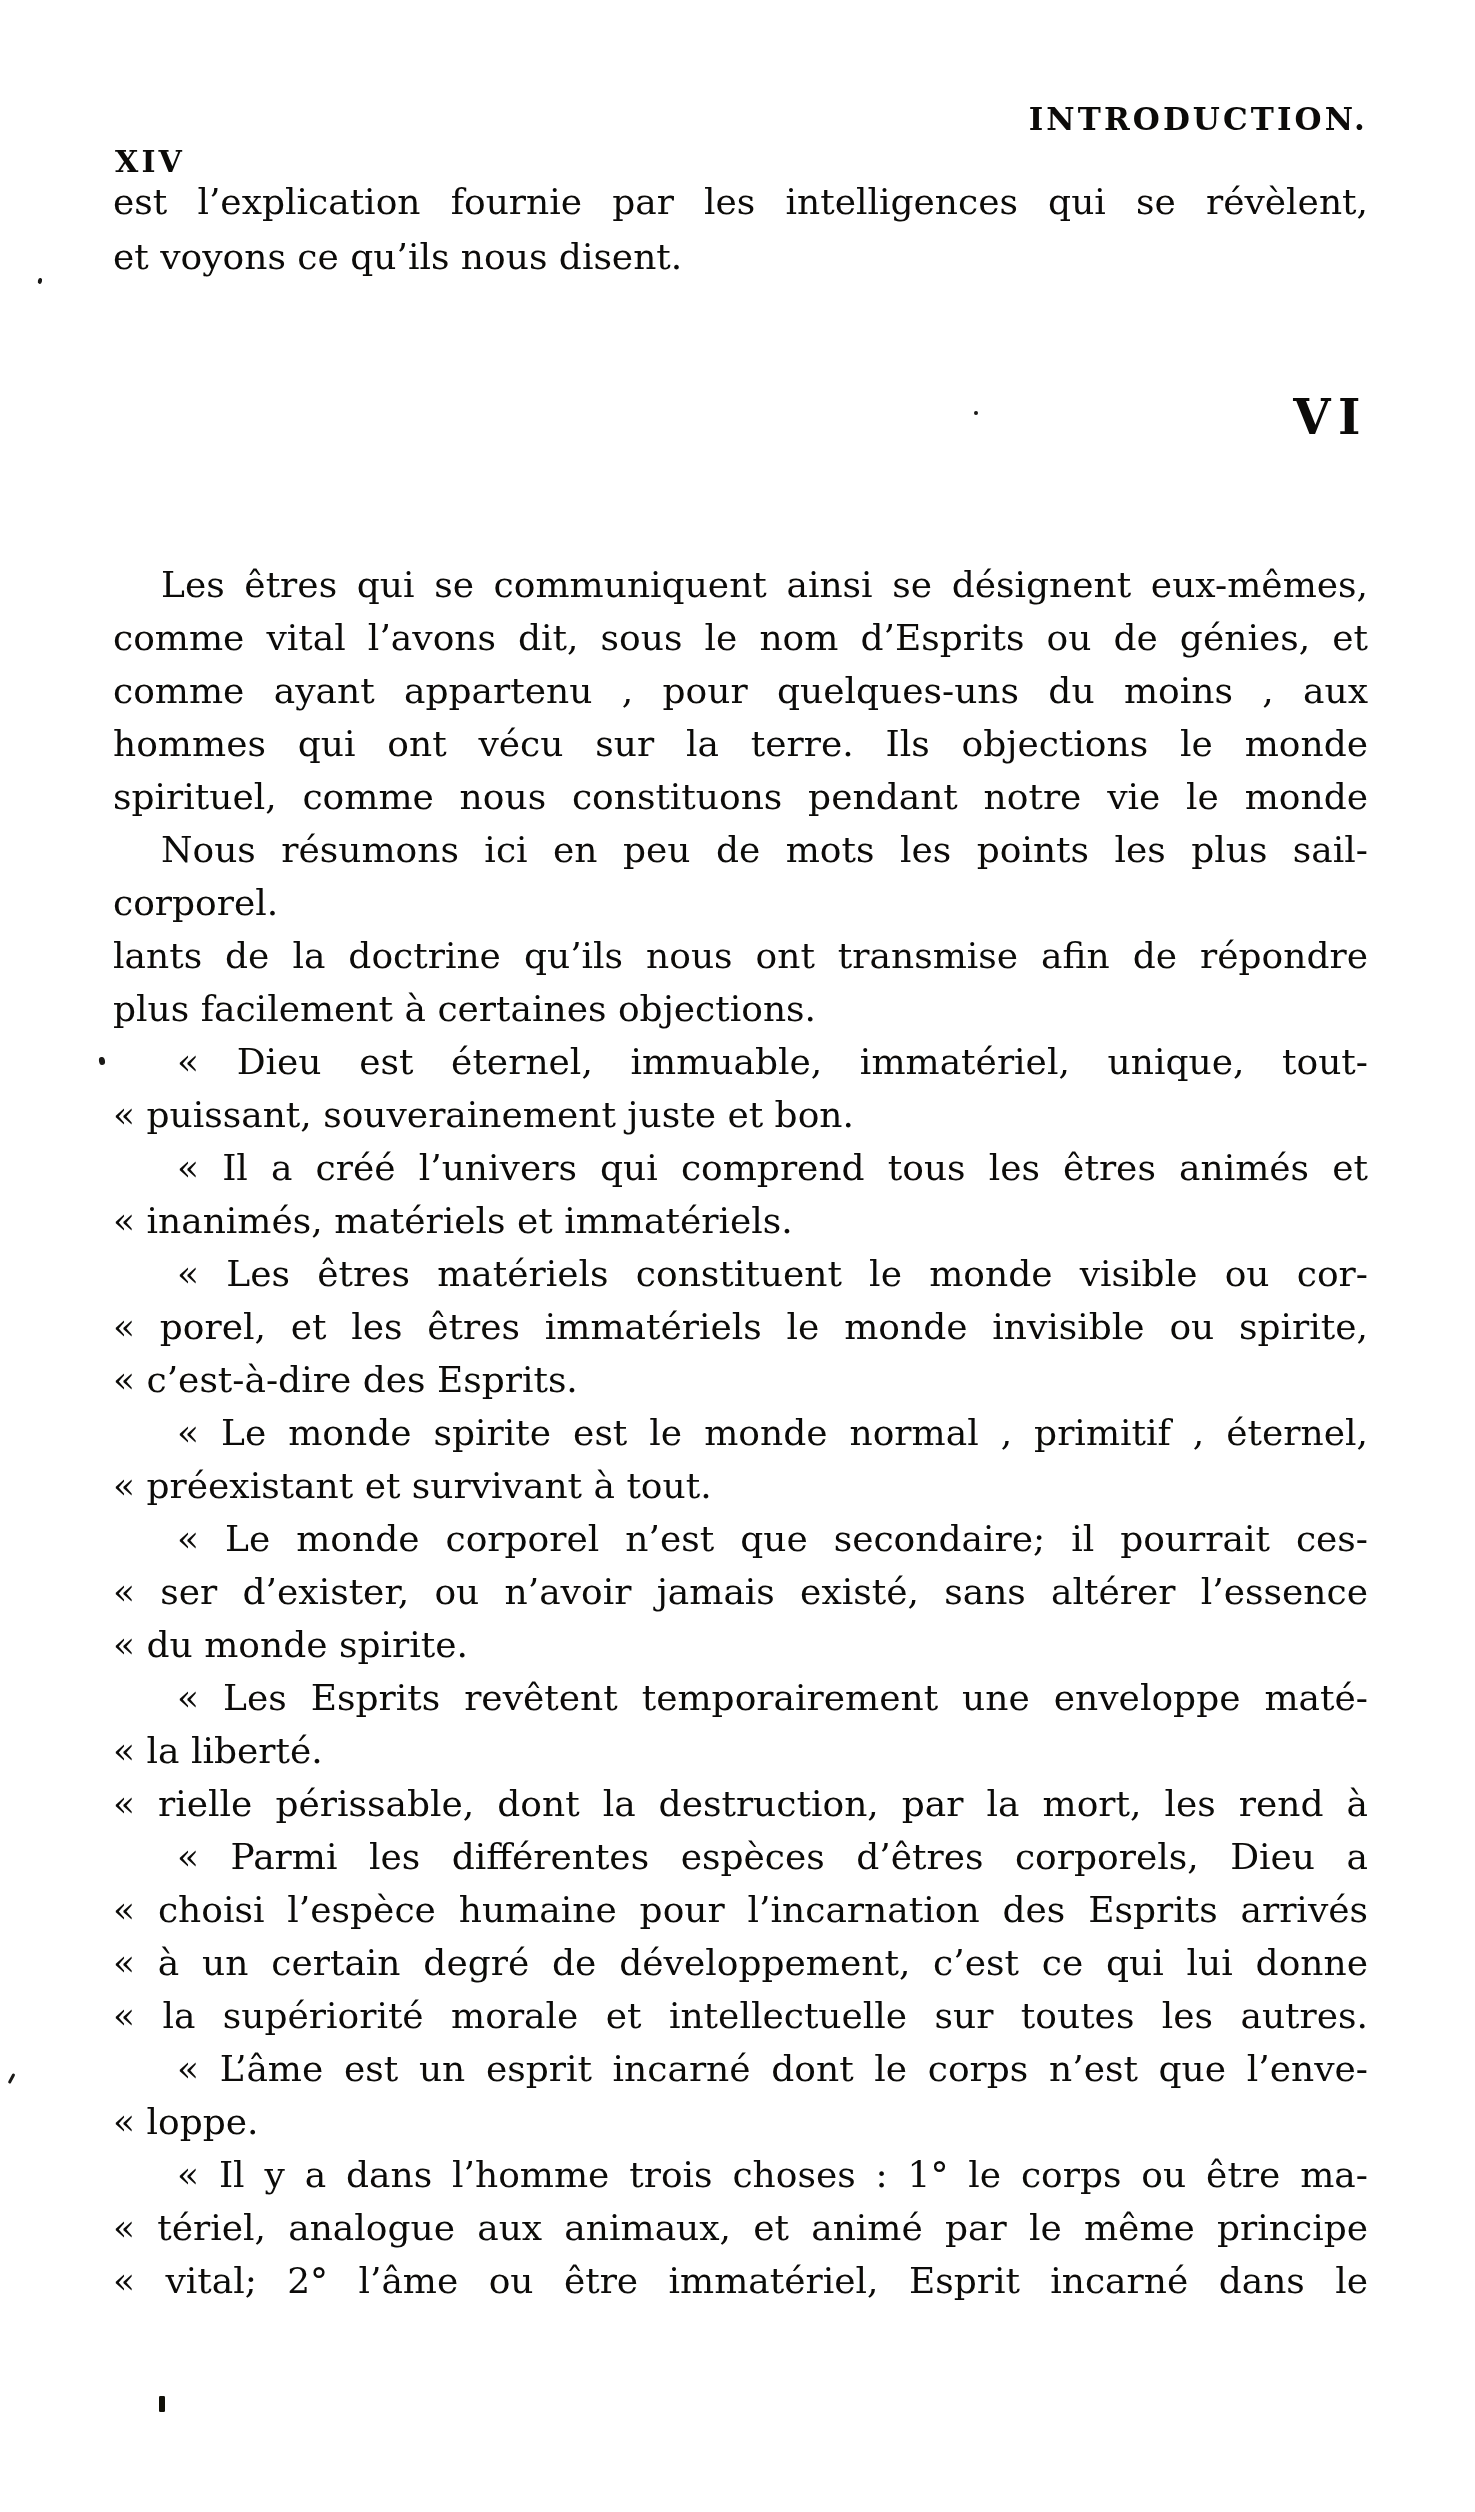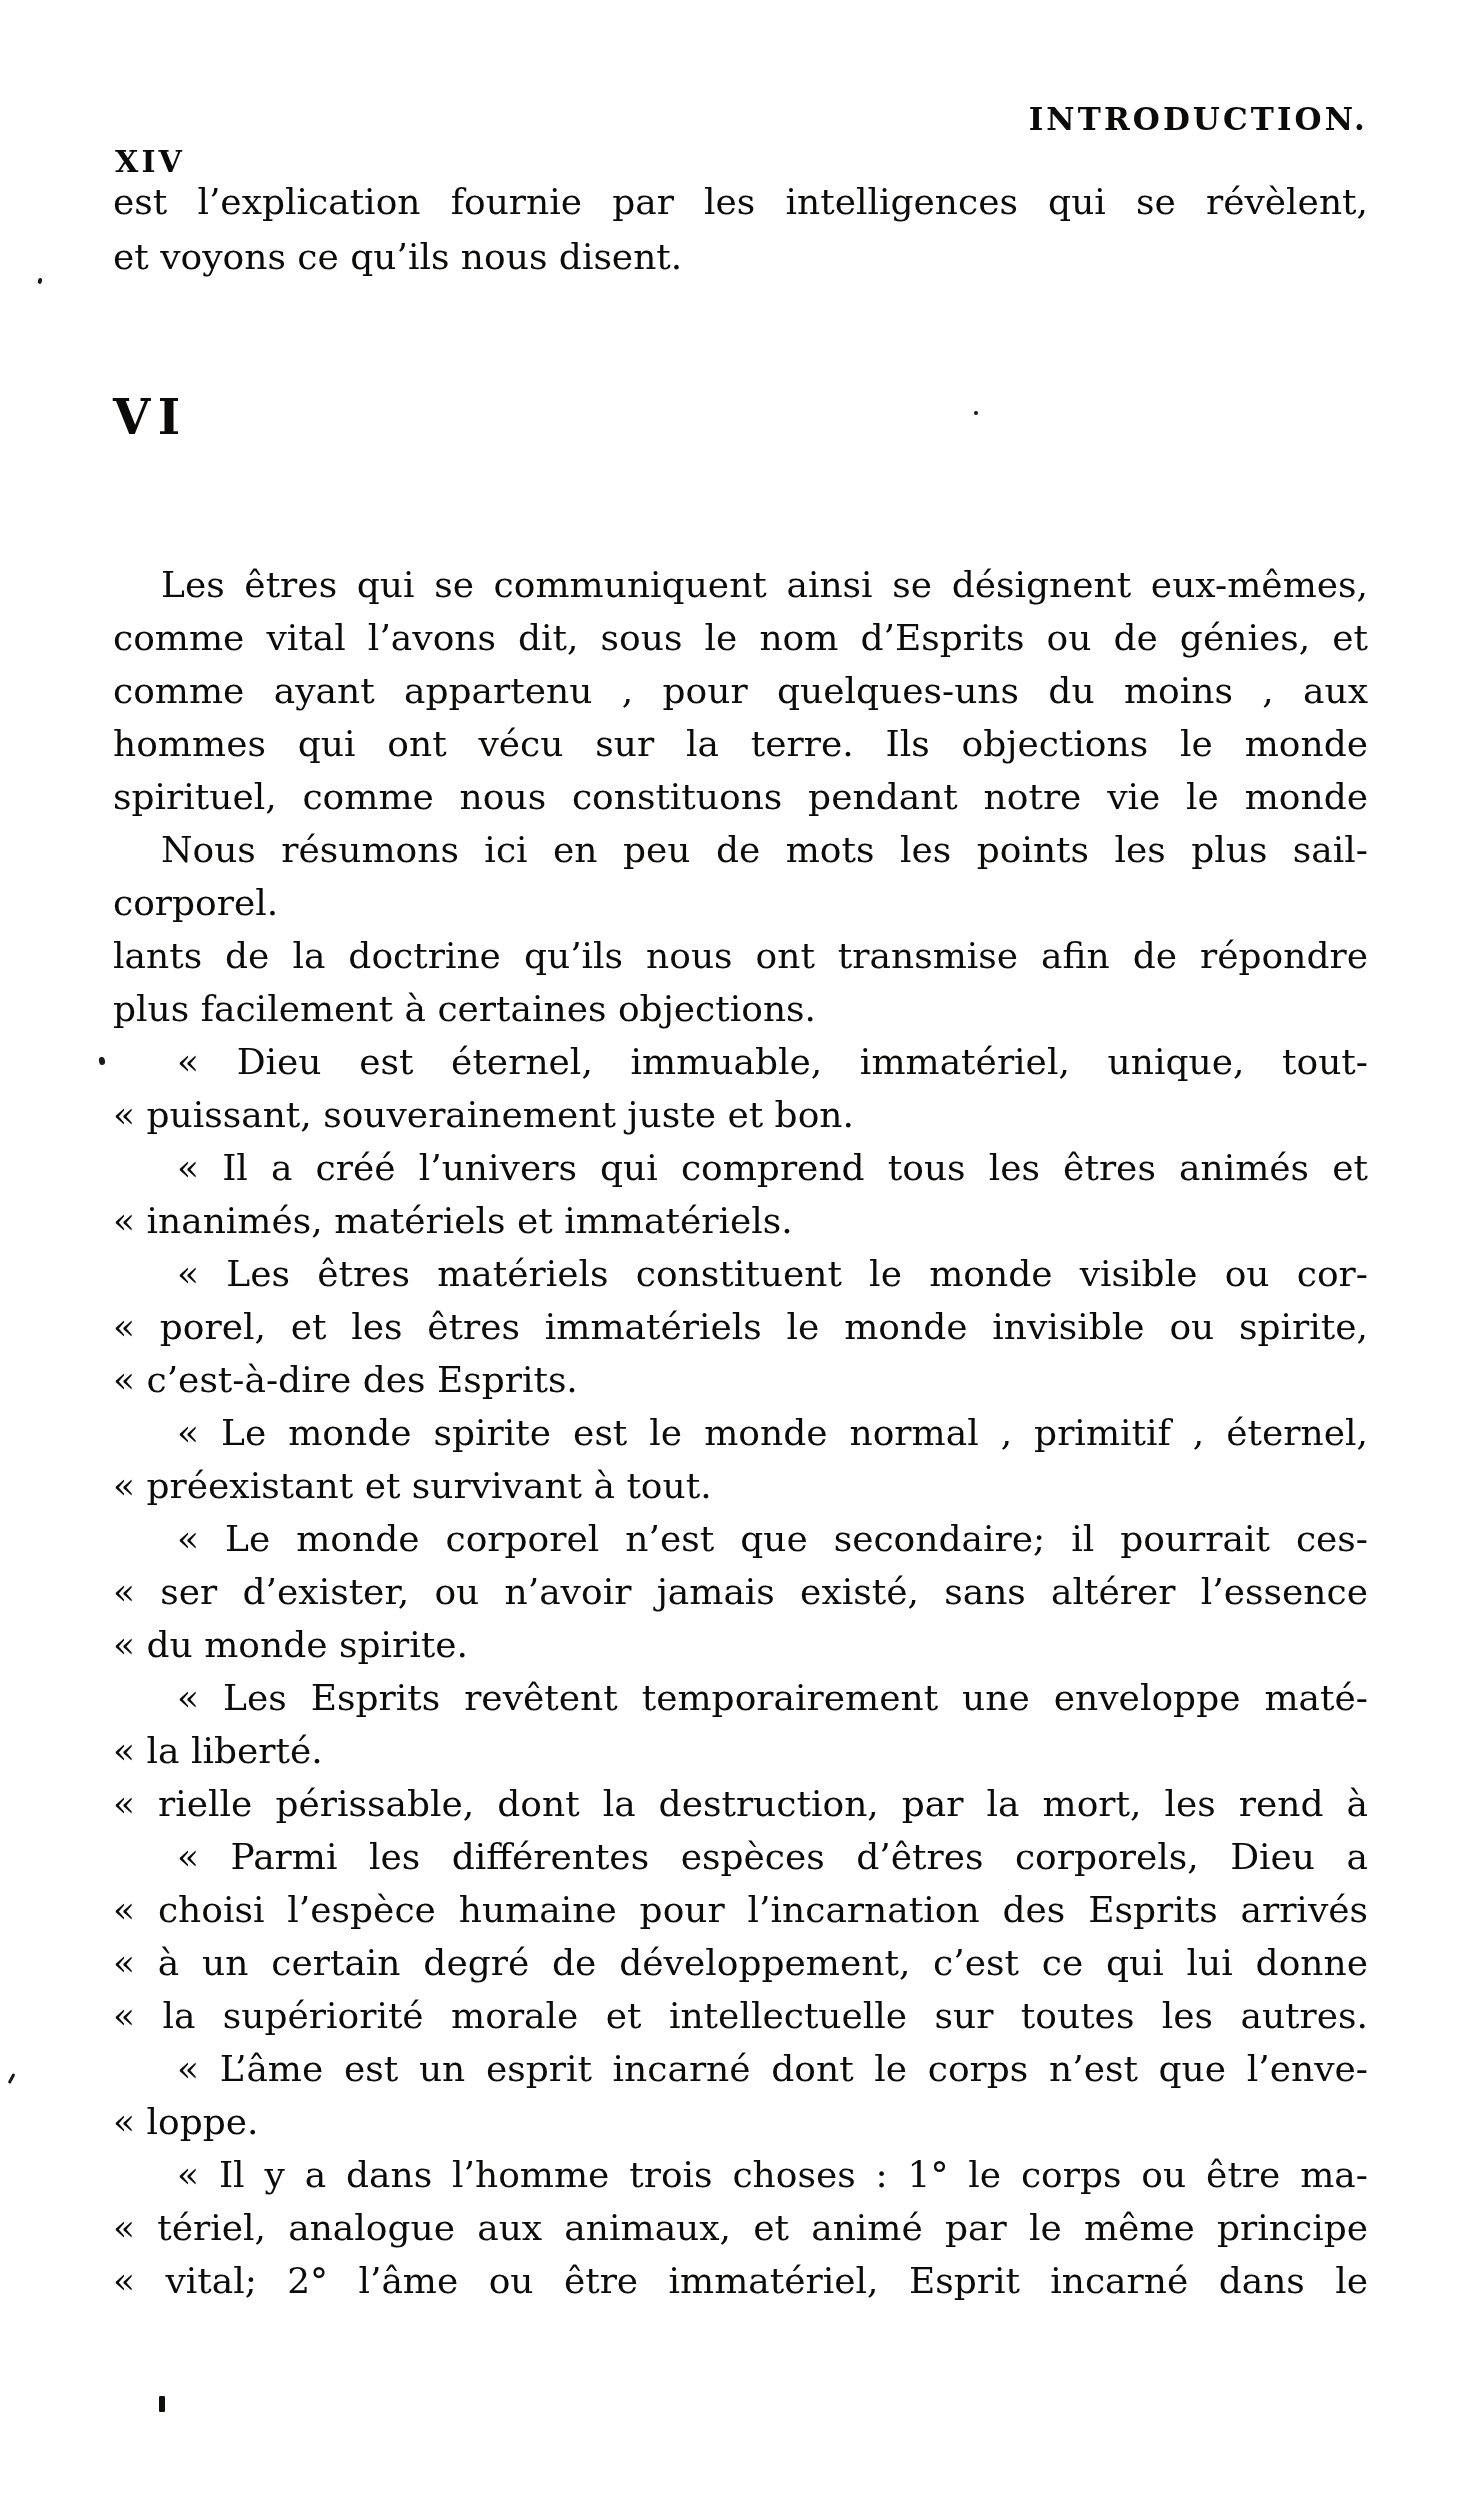--- a/index.html
+++ b/index.html
@@ -18,21 +18,21 @@
   .running{
     position:absolute;left:113px;top:101px;width:1255px;
     text-align:right;font-size:31px;font-weight:700;letter-spacing:3.1px;
   }
   .opening{
     position:absolute;left:113px;top:167px;width:1255px;
     font-size:36px;line-height:55px;margin-top:7px;
   }
   .section{
     position:absolute;left:113px;top:386px;width:1255px;
-    text-align:left;font-size:48px;font-weight:700;letter-spacing:7.5px;
+    text-align:right;font-size:48px;font-weight:700;letter-spacing:7.5px;
     line-height:63px;
   }
   .body{
     position:absolute;left:113px;top:558px;width:1255px;
     font-size:36px;line-height:53px;
   }
   .ln{white-space:nowrap;}
   .j{text-align:justify;text-align-last:justify;white-space:normal;}
   .ind{padding-left:48px;}
   .indq{padding-left:64px;}

